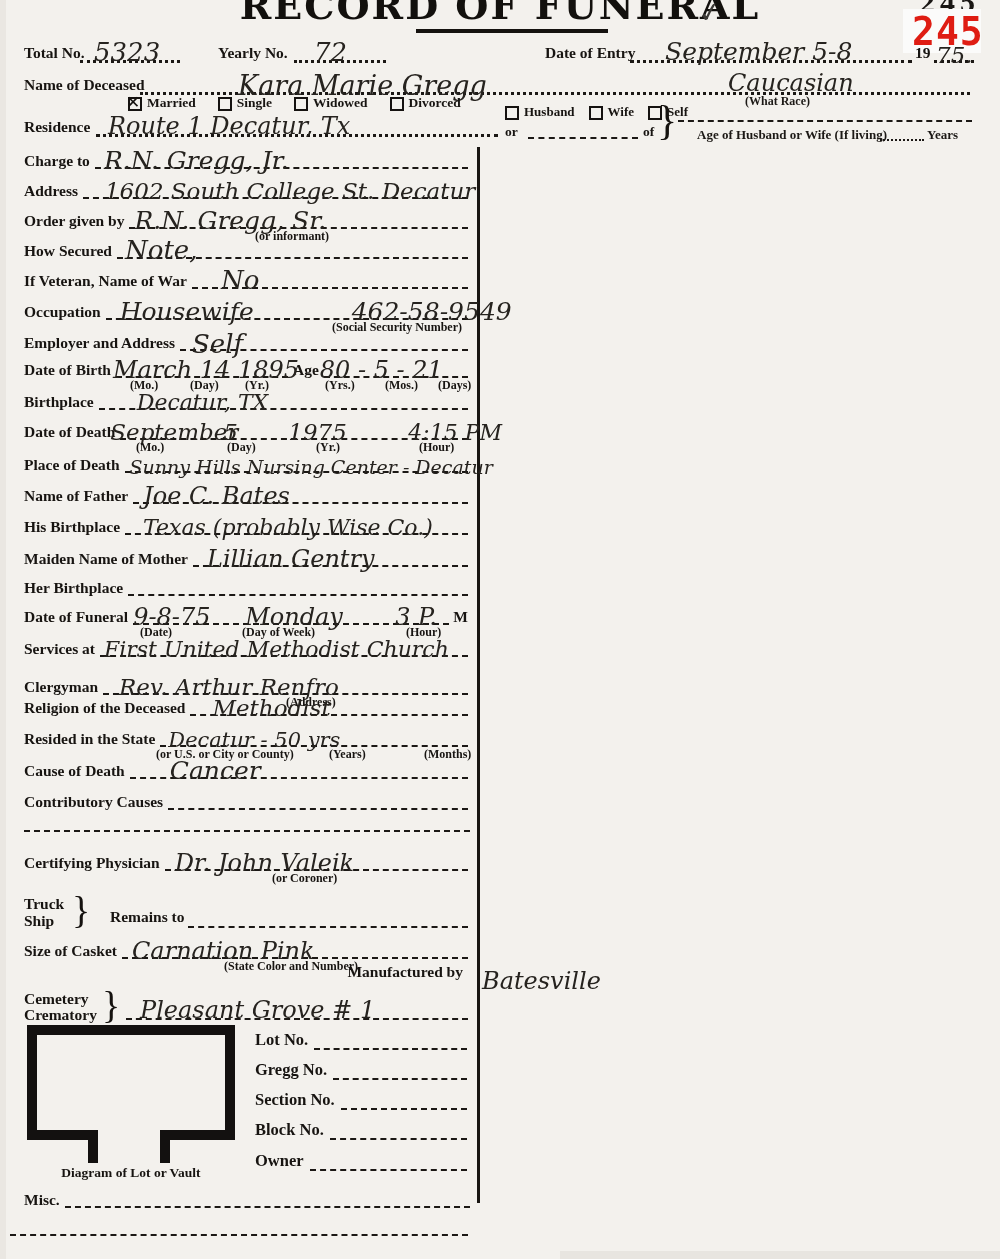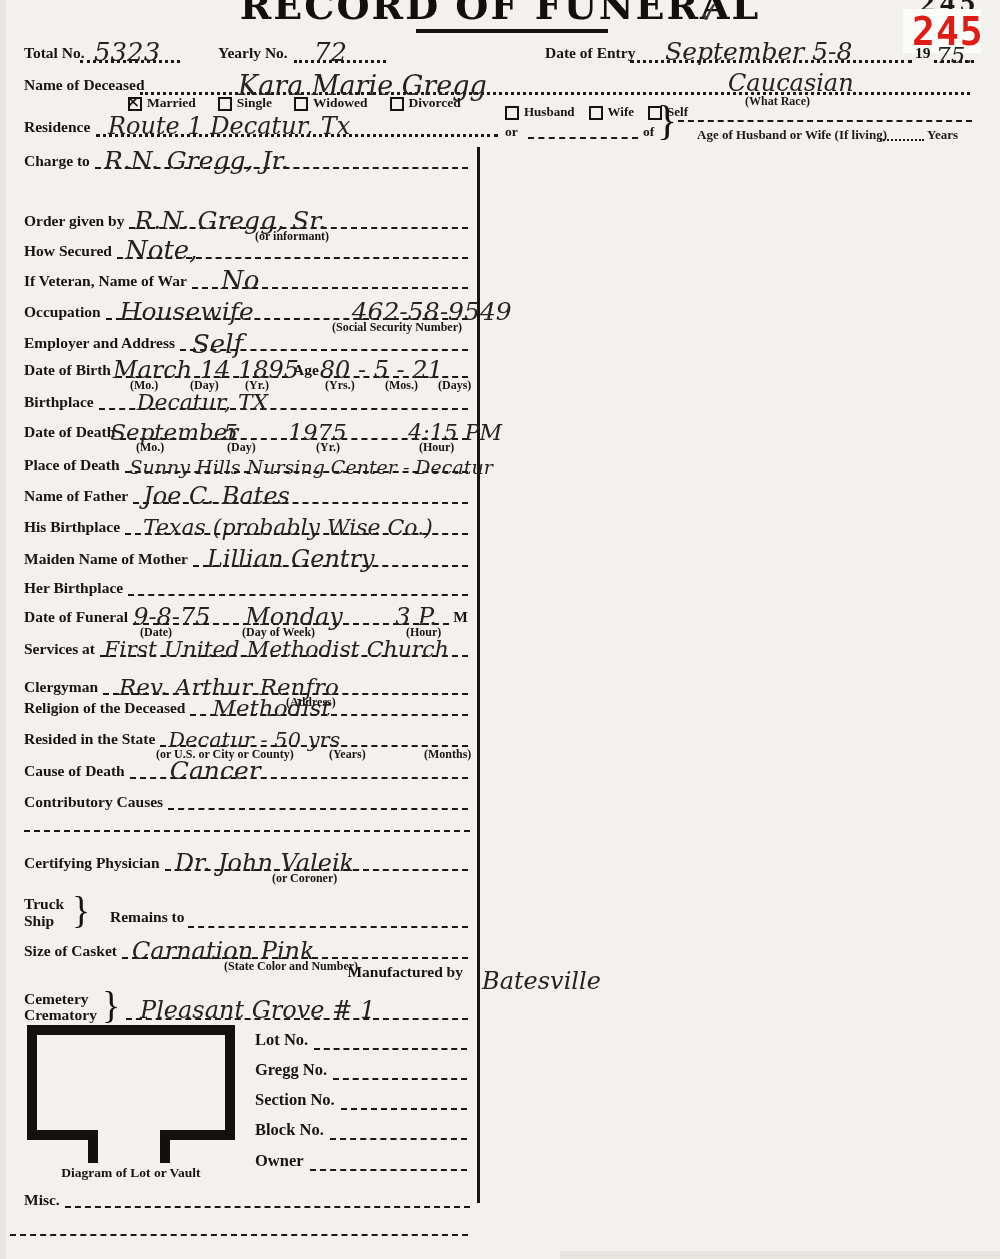--- a/index.html
+++ b/index.html
@@ -129,20 +129,26 @@
 
   <div class="vrule"></div>
 
   <div class="frow" style="top:143px;">
     <span class="flbl">Charge to</span>
     <span class="fill">
         <span class="hw" style="left:9px; font-size:25px;">R.N. Gregg, Jr.</span>
       </span>
   </div>
 
+  <div class="frow" style="top:173px;">
+    <span class="flbl">Address</span>
+    <span class="fill">
+        <span class="hw" style="left:22px; font-size:23px;">1602 South College St. Decatur</span>
+      </span>
+  </div>
 
   <div class="frow" style="top:203px;">
     <span class="flbl">Order given by</span>
     <span class="fill">
         <span class="hw" style="left:5px; font-size:25px;">R.N. Gregg, Sr.</span>
       </span>
     <span class="fsub" style="left:231px;">(or informant)</span>
   </div>
 
   <div class="frow" style="top:233px;">

